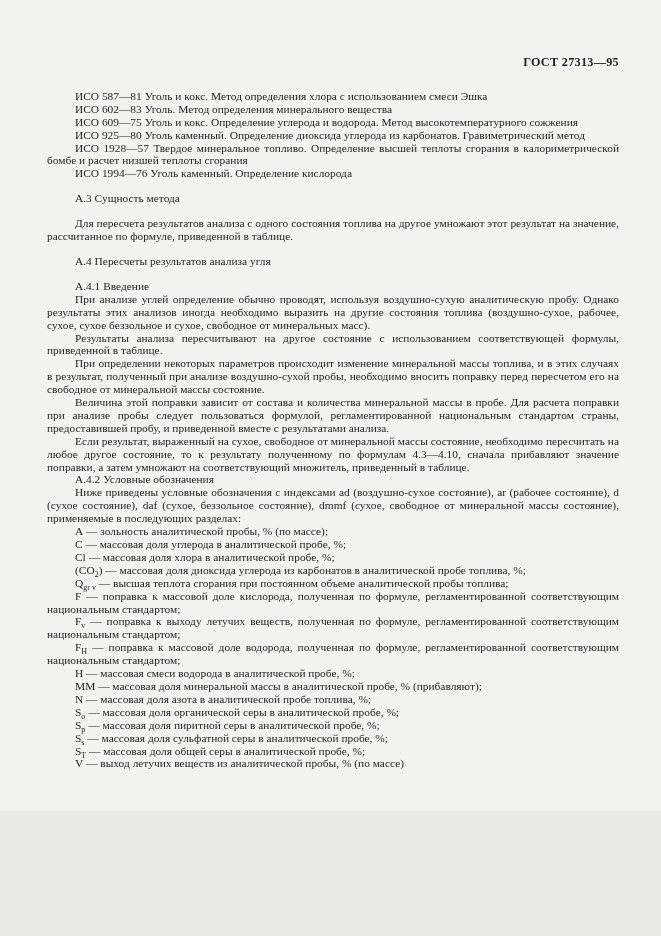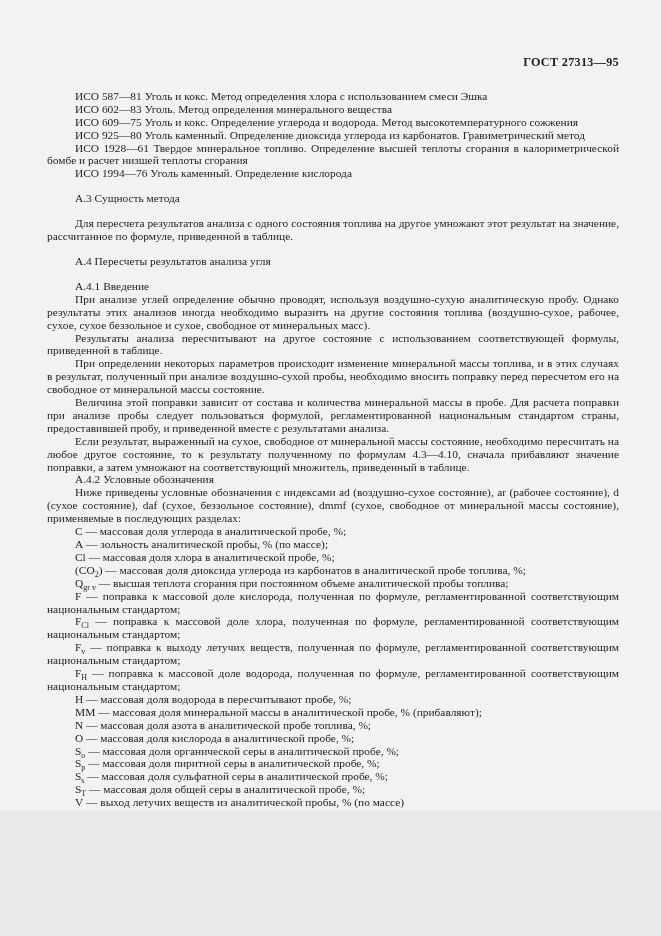--- a/index.html
+++ b/index.html
@@ -70,21 +70,21 @@
 
         <p class="item"><span class="iso-code">ИСО 587—81</span> <span>Уголь и кокс. Метод определения хлора с использованием смеси Эшка</span></p>
 
         <p class="item"><span class="iso-code">ИСО 602—83</span> <span>Уголь. Метод определения минерального вещества</span></p>
 
         <p class="item"><span class="iso-code">ИСО 609—75</span> <span>Уголь и кокс. Определение углерода и водорода. Метод высокотемпературного сожжения</span></p>
 
 
         <p class="item"><span class="iso-code">ИСО 925—80</span> <span>Уголь каменный. Определение диоксида углерода из карбонатов. Гравиметрический метод</span></p>
 
-        <p class="item"><span class="iso-code">ИСО 1928—61</span> <span>Твердое минеральное топливо. Определение высшей теплоты сгорания в калориметрической бомбе и расчет низшей теплоты сгорания</span></p>
+        <p class="item"><span class="iso-code">ИСО 1928—57</span> <span>Твердое минеральное топливо. Определение высшей теплоты сгорания в калориметрической бомбе и расчет низшей теплоты сгорания</span></p>
 
         <p class="item"><span class="iso-code">ИСО 1994—76</span> <span>Уголь каменный. Определение кислорода</span></p>
       </div>
 
     <p class="heading spaced">А.3 Сущность метода</p>
     <p class="para">Для пересчета результатов анализа с одного состояния топлива на другое умножают этот результат на значение, рассчитанное по формуле, приведенной в таблице.</p>
 
     <p class="heading spaced">А.4 Пересчеты результатов анализа угля</p>
 
     <p class="heading">А.4.1 Введение</p>
@@ -100,46 +100,44 @@
 
 
         <p class="para">Если результат, выраженный на сухое, свободное от минеральной массы состояние, необходимо пересчитать на любое другое состояние, то к результату полученному по формулам 4.3—4.10, сначала прибавляют значение поправки, а затем умножают на соответствующий множитель, приведенный в таблице.</p>
       </div>
 
     <p class="heading">А.4.2 Условные обозначения</p>
     <p class="para">Ниже приведены условные обозначения с индексами ad (воздушно-сухое состояние), ar (рабочее состояние), d (сухое состояние), daf (сухое, беззольное состояние), dmmf (сухое, свободное от минеральной массы состояние), применяемые в последующих разделах:</p>
 
     <div>
 
+        <p class="item"><span class="sym"><span>А</span><sub></sub><span></span></span> <span>— зольность аналитической пробы, % (по массе);</span></p>
+
         <p class="item"><span class="sym"><span>С</span><sub></sub><span></span></span> <span>— массовая доля углерода в аналитической пробе, %;</span></p>
-
-        <p class="item"><span class="sym"><span>А</span><sub></sub><span></span></span> <span>— зольность аналитической пробы, % (по массе);</span></p>
 
         <p class="item"><span class="sym"><span>Сl</span><sub></sub><span></span></span> <span>— массовая доля хлора в аналитической пробе, %;</span></p>
 
         <p class="item"><span class="sym"><span>(СО</span><sub>2</sub><span>)</span></span> <span>— массовая доля диоксида углерода из карбонатов в аналитической пробе топлива, %;</span></p>
 
         <p class="item"><span class="sym"><span>Q</span><sub>gr v</sub><span></span></span> <span>— высшая теплота сгорания при постоянном объеме аналитической пробы топлива;</span></p>
 
         <p class="item"><span class="sym"><span>F</span><sub></sub><span></span></span> <span>— поправка к массовой доле кислорода, полученная по формуле, регламентированной соответствующим национальным стандартом;</span></p>
 
-        <p class="item"><span class="sym"><span>F</span><sub>Cl</sub><span></span></span> <span>— поправка к массовой доле хлора, полученная по формуле, регламентированной соответствующим национальным стандартом;</span></p>
 
         <p class="item"><span class="sym"><span>F</span><sub>v</sub><span></span></span> <span>— поправка к выходу летучих веществ, полученная по формуле, регламентированной соответствующим национальным стандартом;</span></p>
 
         <p class="item"><span class="sym"><span>F</span><sub>Н</sub><span></span></span> <span>— поправка к массовой доле водорода, полученная по формуле, регламентированной соответствующим национальным стандартом;</span></p>
 
-        <p class="item"><span class="sym"><span>Н</span><sub></sub><span></span></span> <span>— массовая доля водорода в пересчитывают пробе, %;</span></p>
+        <p class="item"><span class="sym"><span>Н</span><sub></sub><span></span></span> <span>— массовая смеси водорода в аналитической пробе, %;</span></p>
 
 
         <p class="item"><span class="sym"><span>ММ</span><sub></sub><span></span></span> <span>— массовая доля минеральной массы в аналитической пробе, % (прибавляют);</span></p>
 
         <p class="item"><span class="sym"><span>N</span><sub></sub><span></span></span> <span>— массовая доля азота в аналитической пробе топлива, %;</span></p>
 
-        <p class="item"><span class="sym"><span>О</span><sub></sub><span></span></span> <span>— массовая доля кислорода в аналитической пробе, %;</span></p>
 
         <p class="item"><span class="sym"><span>S</span><sub>о</sub><span></span></span> <span>— массовая доля органической серы в аналитической пробе, %;</span></p>
 
         <p class="item"><span class="sym"><span>S</span><sub>p</sub><span></span></span> <span>— массовая доля пиритной серы в аналитической пробе, %;</span></p>
 
         <p class="item"><span class="sym"><span>S</span><sub>s</sub><span></span></span> <span>— массовая доля сульфатной серы в аналитической пробе, %;</span></p>
 
         <p class="item"><span class="sym"><span>S</span><sub>Т</sub><span></span></span> <span>— массовая доля общей серы в аналитической пробе, %;</span></p>
 
         <p class="item"><span class="sym"><span>V</span><sub></sub><span></span></span> <span>— выход летучих веществ из аналитической пробы, % (по массе)</span></p>

